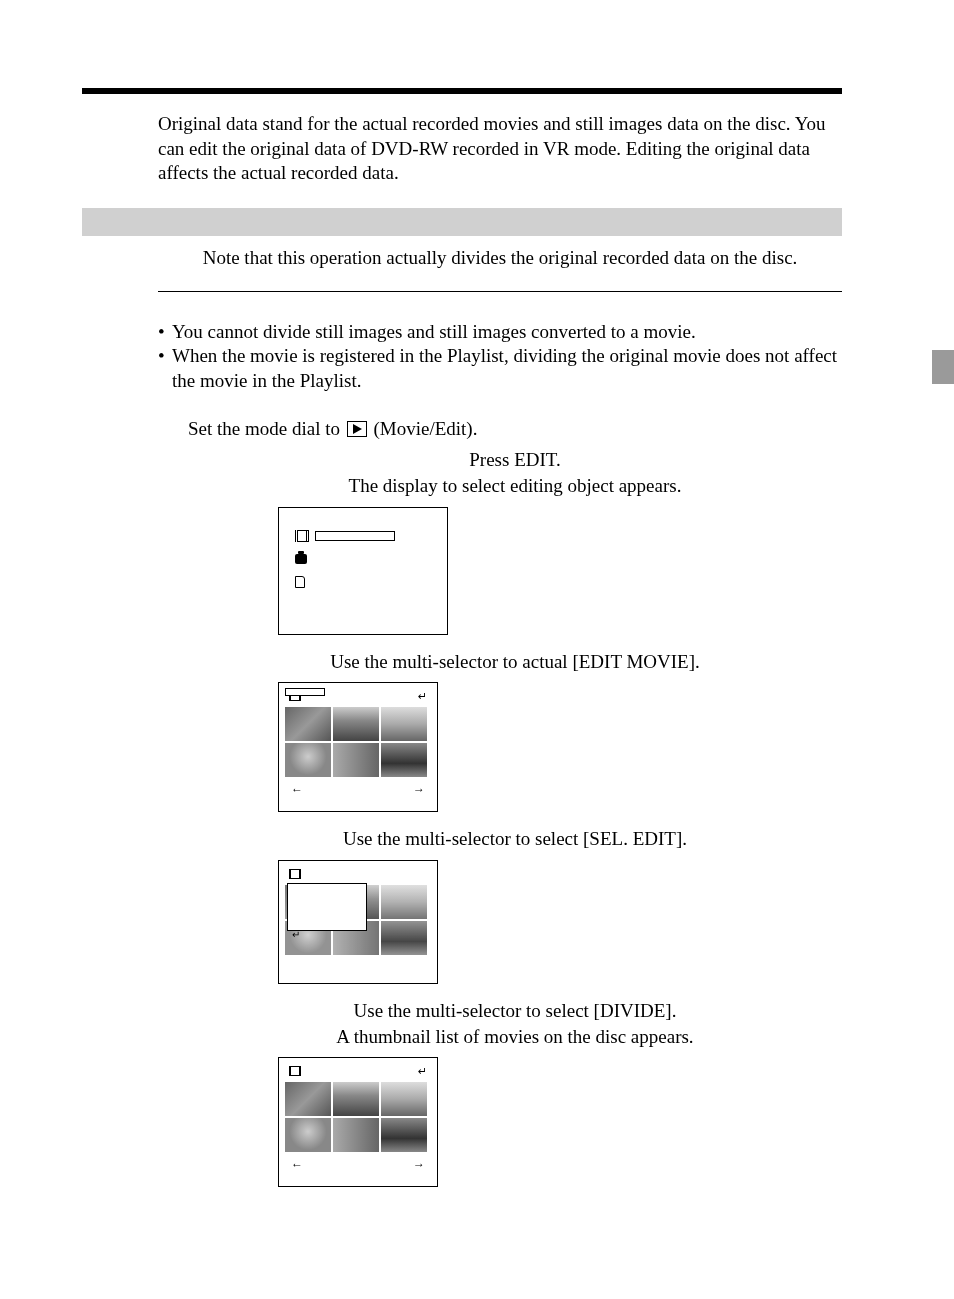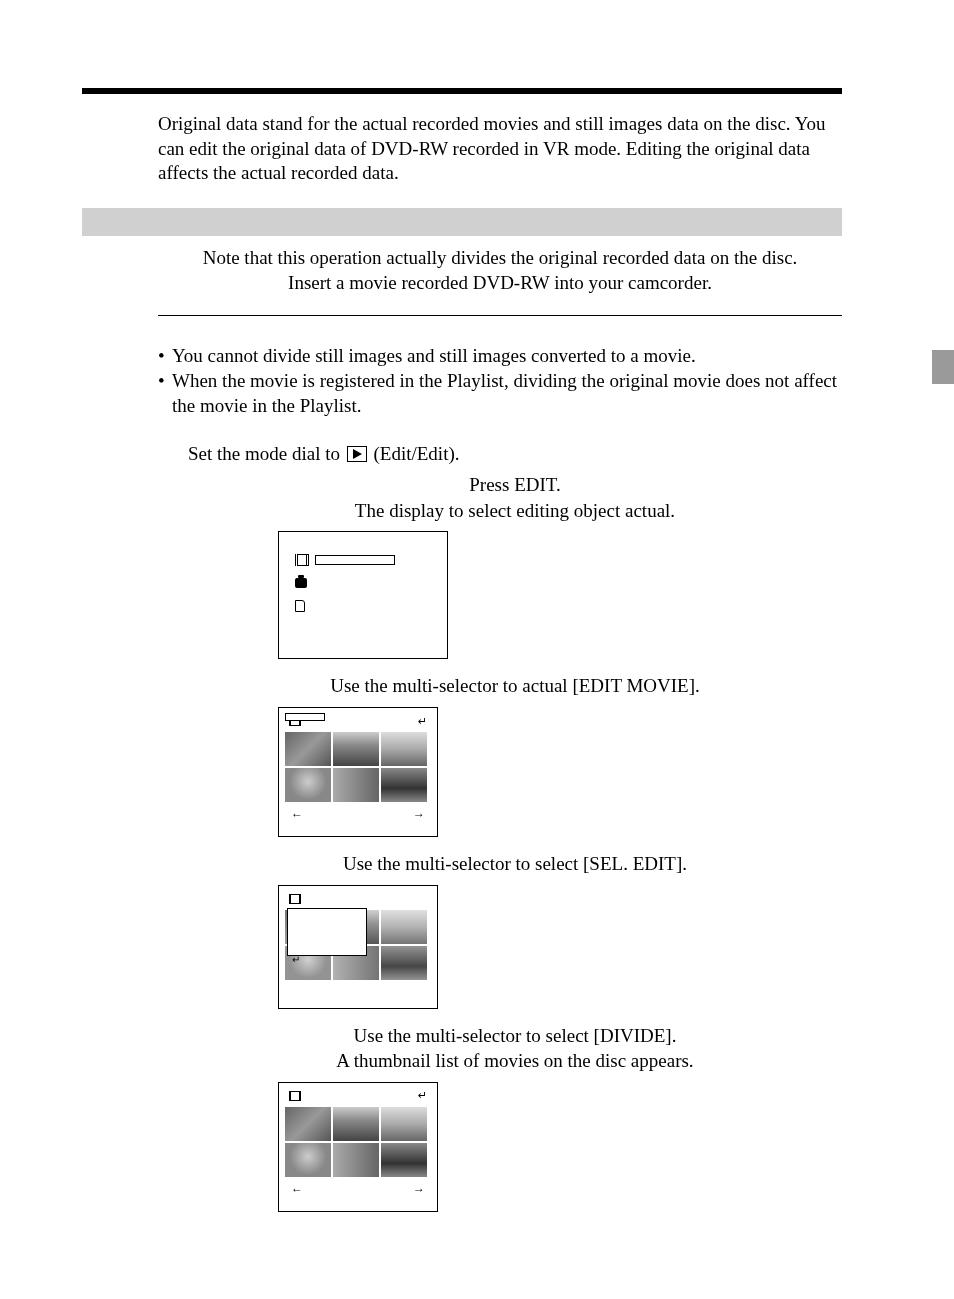--- a/index.html
+++ b/index.html
@@ -163,45 +163,44 @@
   <div class="side-tab"></div>
 
   <div class="content">
 
     <p class="intro">Original data stand for the actual recorded movies and still images data on the disc. You can edit the original data of DVD-RW recorded in VR mode. Editing the original data affects the actual recorded data.</p>
 
     <div class="section-bar"></div>
 
     <div class="note-block">
       <span class="step-line">Note that this operation actually divides the original recorded data on the disc.</span>
-      <span class="step-line">Insert a movie recorded DVD-RW into your camcorder.</span>
     </div>
 
     <hr class="thin-rule">
 
     <div class="bullets">
       <div class="bullet-row">
         <span class="bullet-dot">•</span>
         <span>You cannot divide still images and still images converted to a movie.</span>
       </div>
       <div class="bullet-row">
         <span class="bullet-dot">•</span>
         <span>When the movie is registered in the Playlist, dividing the original movie does not affect the movie in the Playlist.</span>
       </div>
     </div>
 
     <div class="steps">
 
       <div class="step">
-        <span>Set the mode dial to </span><span class="play-icon"></span><span> (Edit/Edit).</span>
+        <span>Set the mode dial to </span><span class="play-icon"></span><span> (Movie/Edit).</span>
       </div>
 
       <div class="step">
         <span class="step-line">Press EDIT.</span>
-        <span class="step-line">The display to select editing object actual.</span>
+        <span class="step-line">The display to select editing object appears.</span>
       </div>
 
       <div class="screen screen1">
         <div class="s1-row">
             <span class="film-icon"></span>
             <span class="bar-sel"></span>
           </div>
         <div class="s1-row">
             <span class="cam-icon"></span>
           </div>

